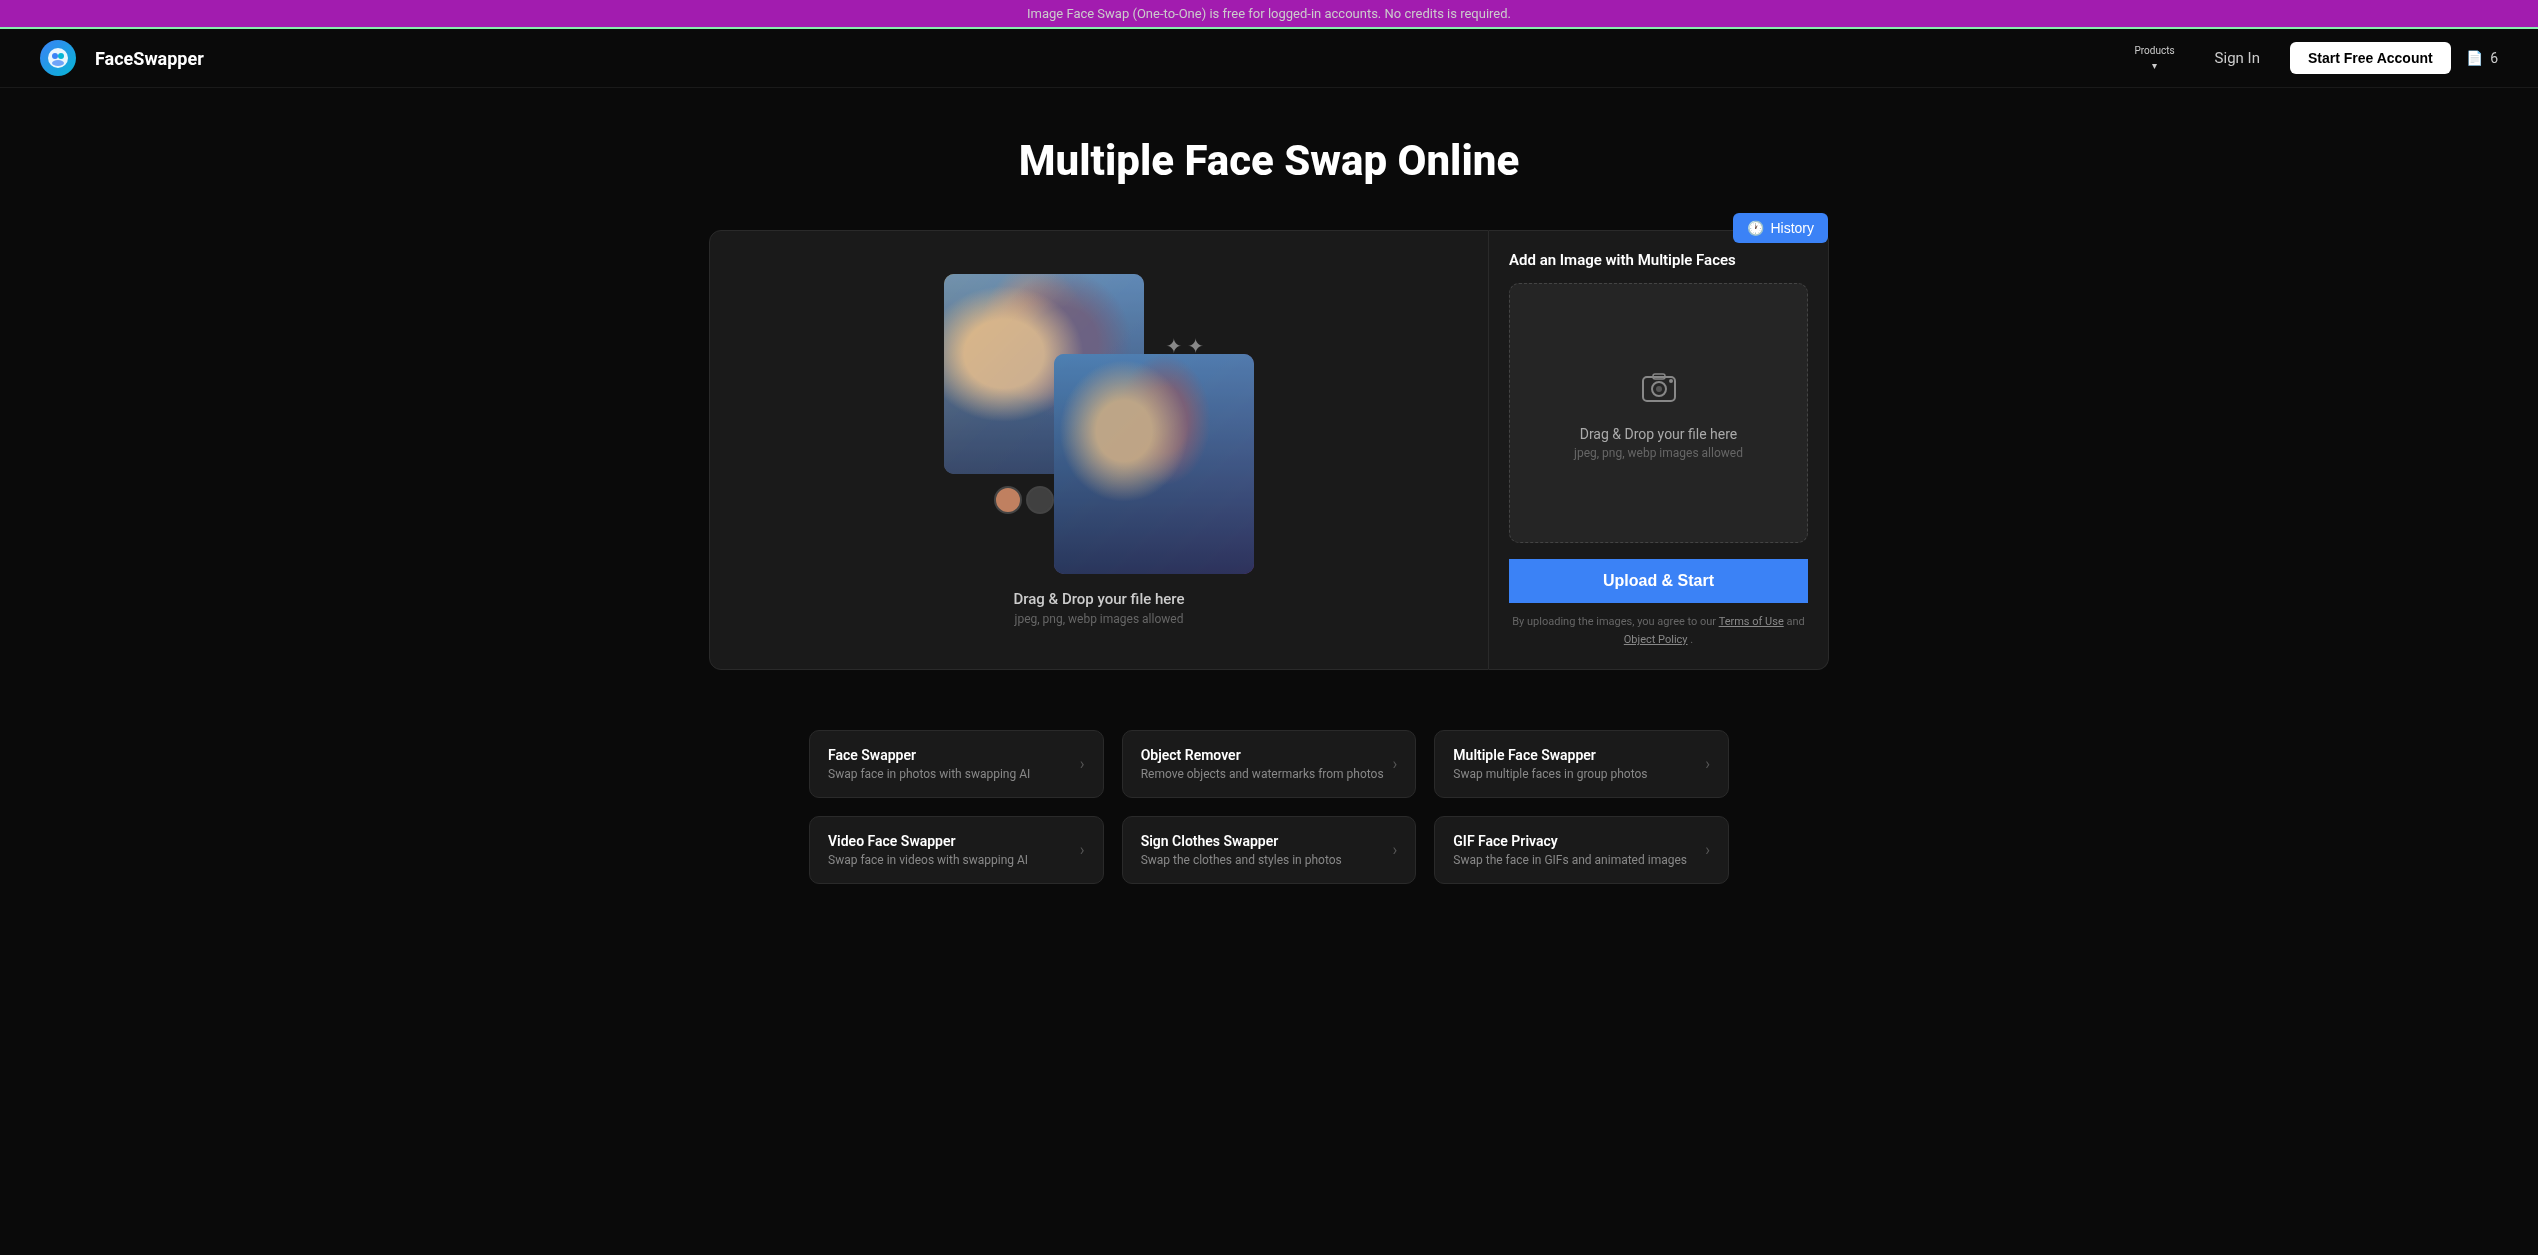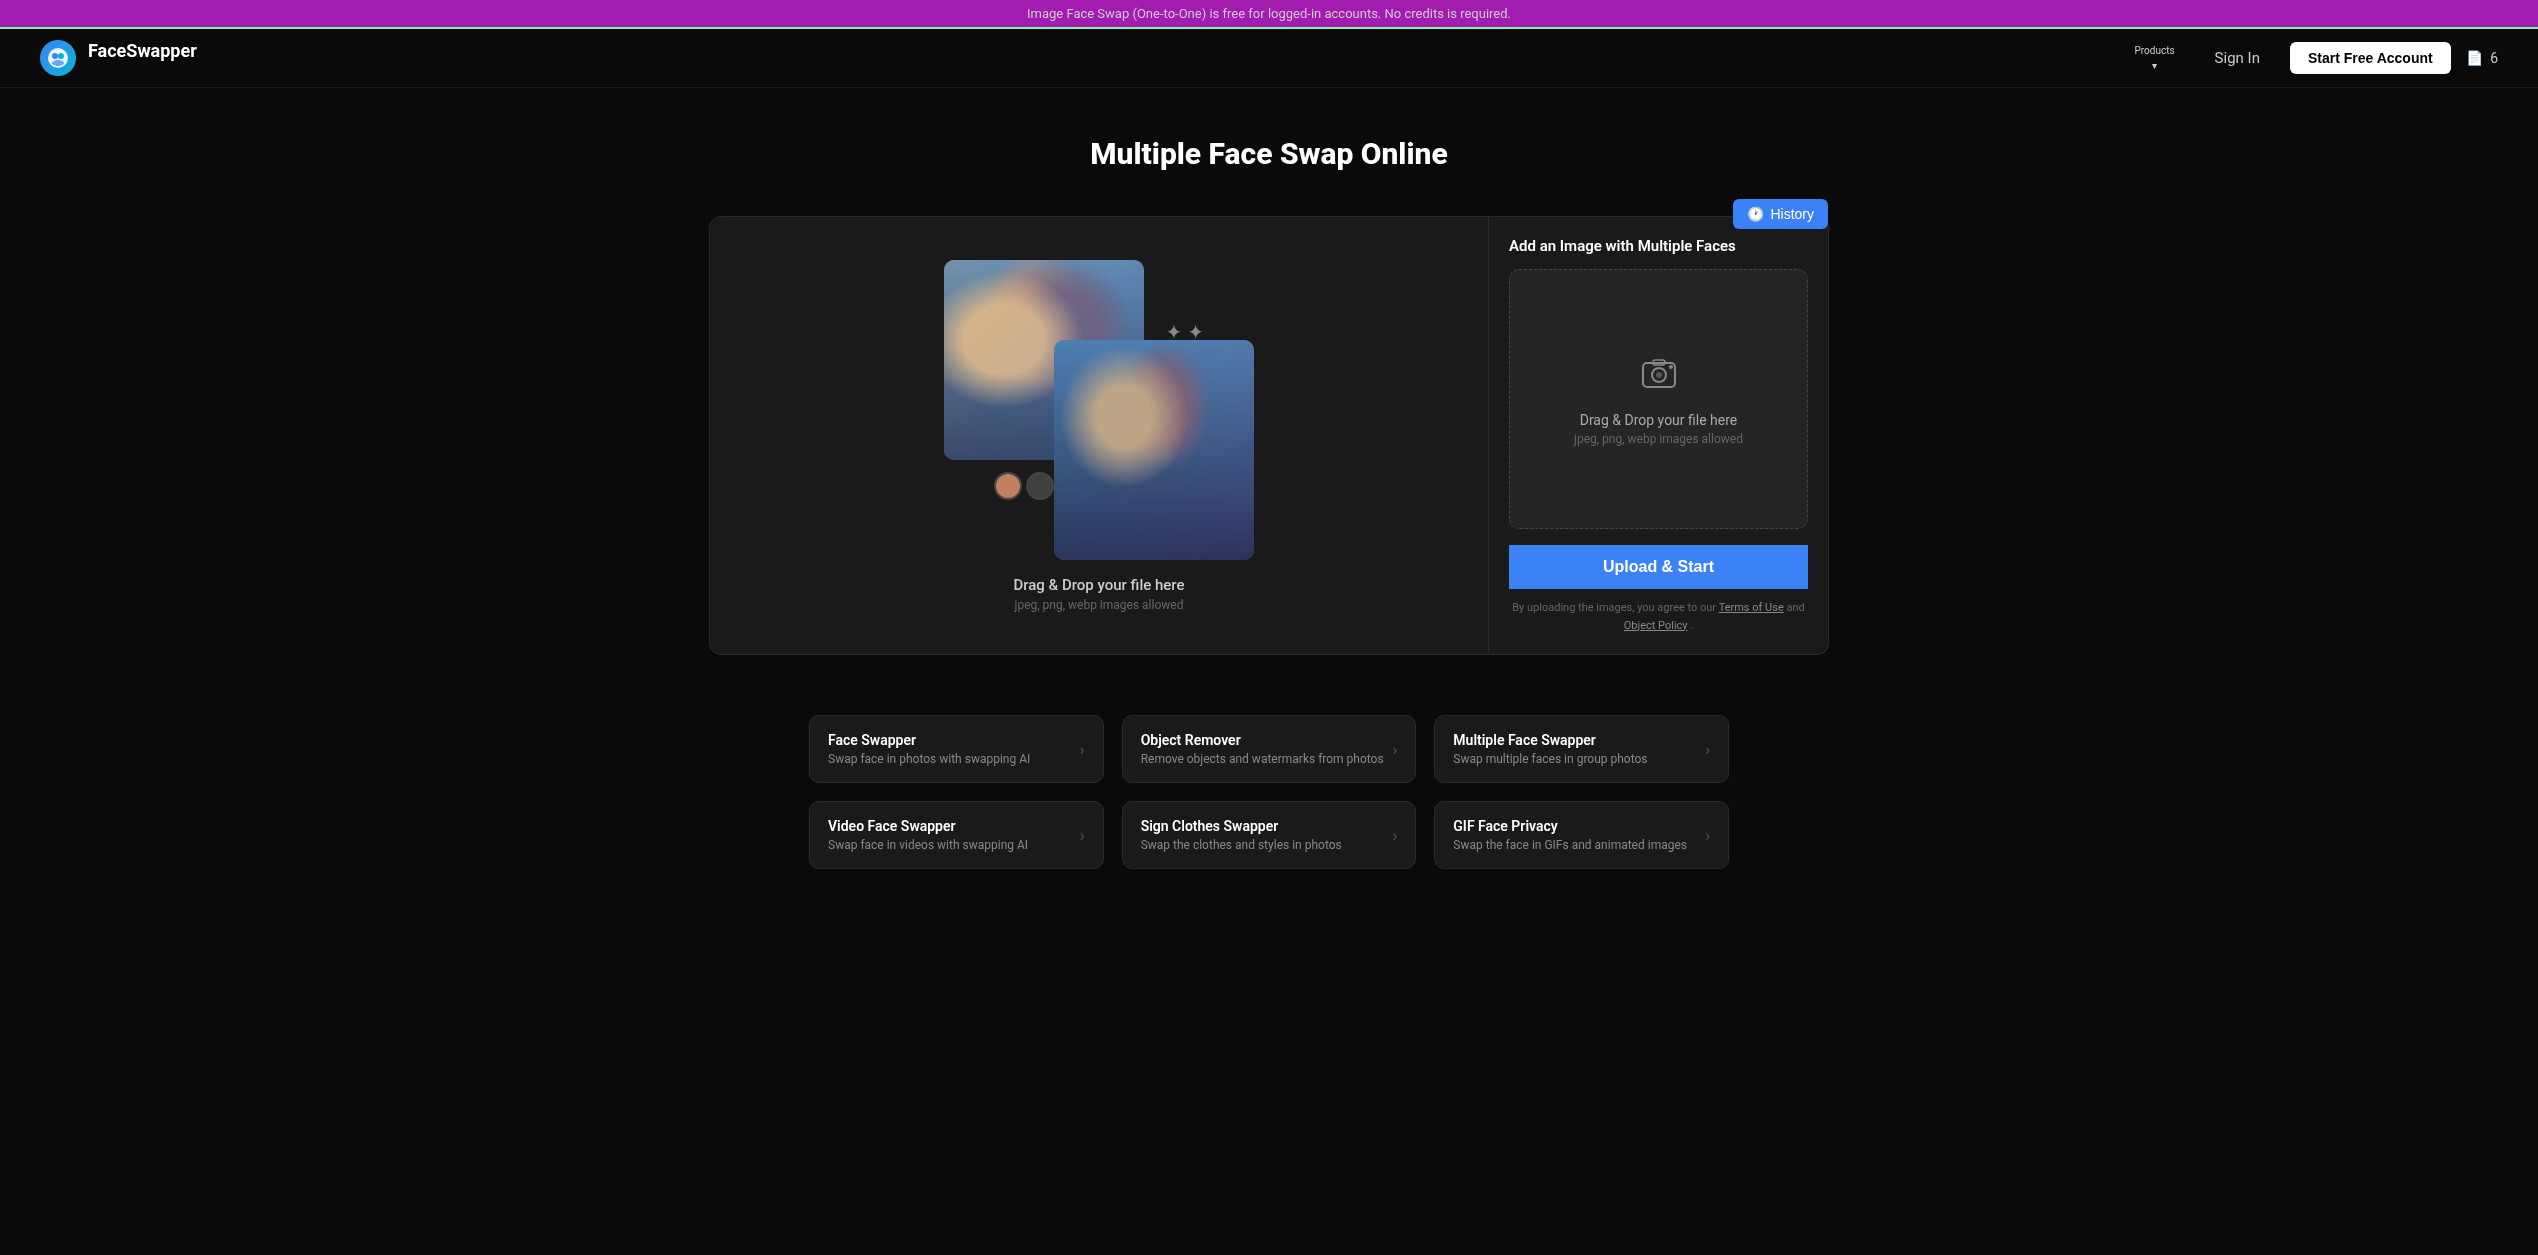--- a/index.html
+++ b/index.html
@@ -20,22 +20,22 @@
     .navbar {
       display: flex;
       align-items: center;
       justify-content: space-between;
       padding: 10px 40px;
       background: #0a0a0a;
       border-bottom: 1px solid #1a1a1a;
     }
     .logo-area {
       display: flex;
-      align-items: flex-start;
-      gap: 12px;
+      align-items: center;
+      gap: 19px;
       cursor: pointer;
     }
     .logo-icon {
       width: 36px;
       height: 36px;
       background: linear-gradient(135deg, #3b82f6, #06b6d4);
       border-radius: 50%;
       display: flex;
       align-items: center;
       justify-content: center;
@@ -82,21 +82,21 @@
       gap: 6px;
       color: #ccc;
       font-size: 14px;
       cursor: pointer;
     }
     .hero {
       text-align: center;
       padding: 48px 20px 20px;
     }
     .hero-title {
-      font-size: 30px;
+      font-size: 42px;
       font-weight: 800;
       color: #fff;
       line-height: 1.2;
     }
     .hero-sub {
       font-size: 16px;
       color: #888;
       margin-top: 10px;
     }
     .main-content {

